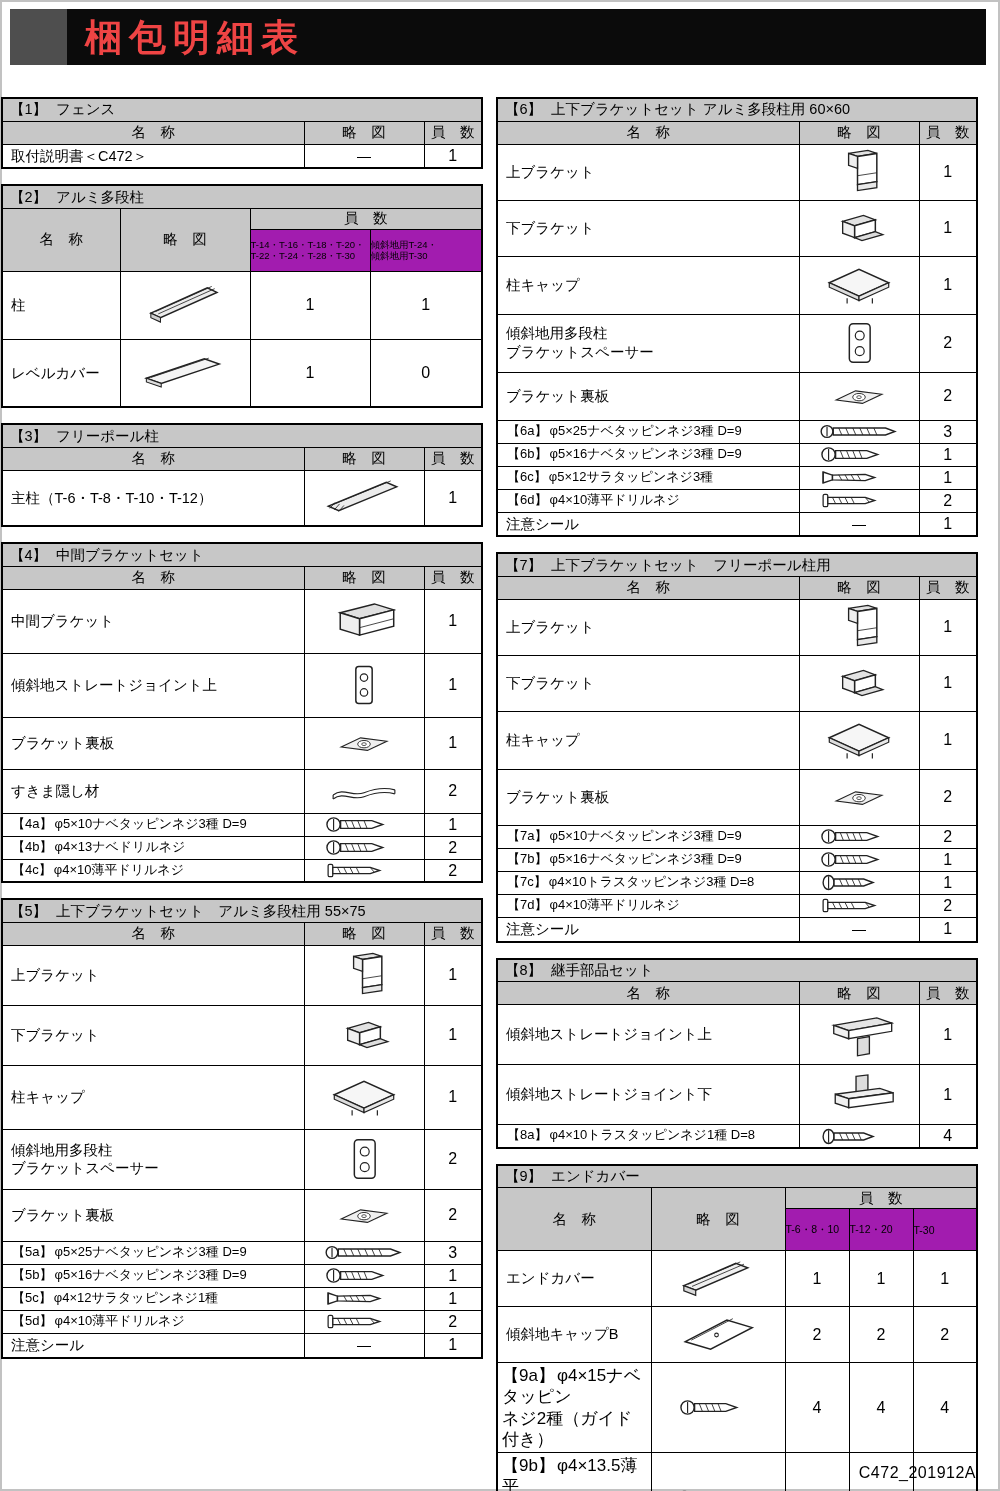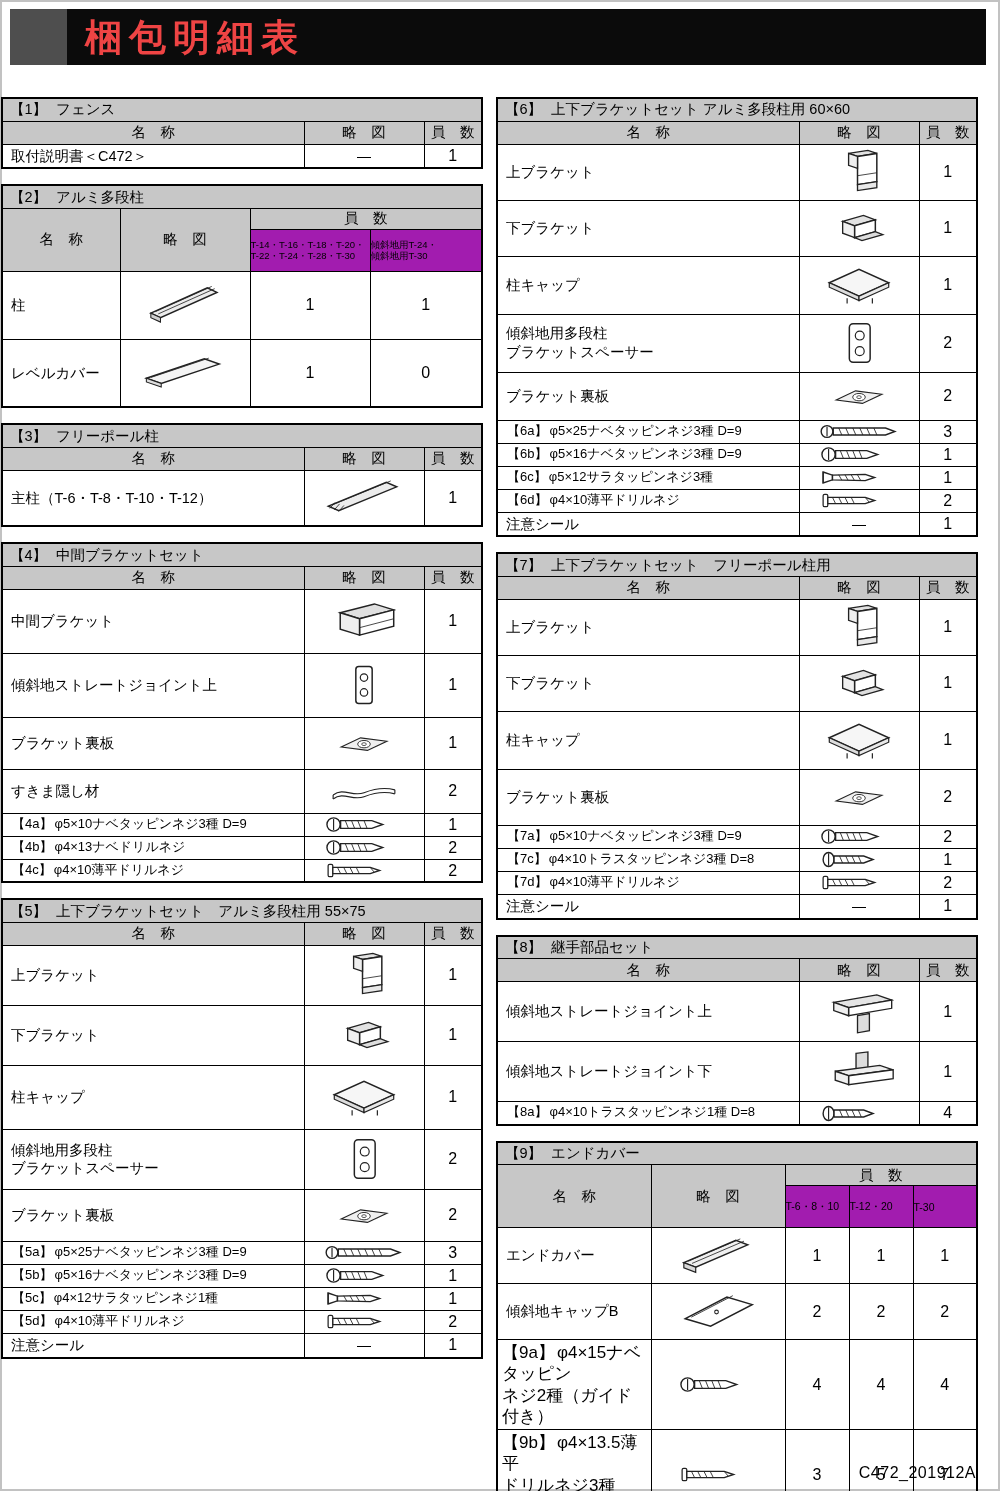--- a/index.html
+++ b/index.html
@@ -586,20 +586,27 @@
         <td class="qt">2</td>
       </tr>
       <tr class="h23">
         <td class="nm sm"><span class="rtag">【7a】</span><span>φ5×10ナベタッピンネジ3種 D=9</span></td>
         <td class="sk"><svg class="ic-s">
                 <use href="#sym-screw-pan"></use>
               </svg></td>
         <td class="qt">2</td>
       </tr>
       <tr class="h23">
+        <td class="nm sm"><span class="rtag">【7b】</span><span>φ5×16ナベタッピンネジ3種 D=9</span></td>
+        <td class="sk"><svg class="ic-s">
+                <use href="#sym-screw-pan"></use>
+              </svg></td>
+        <td class="qt">1</td>
+      </tr>
+      <tr class="h23">
         <td class="nm sm"><span class="rtag">【7c】</span><span>φ4×10トラスタッピンネジ3種 D=8</span></td>
         <td class="sk"><svg class="ic-s">
                 <use href="#sym-screw-truss"></use>
               </svg></td>
         <td class="qt">1</td>
       </tr>
       <tr class="h23">
         <td class="nm sm"><span class="rtag">【7d】</span><span>φ4×10薄平ドリルネジ</span></td>
         <td class="sk"><svg class="ic-s">
                 <use href="#sym-screw-drill"></use>

